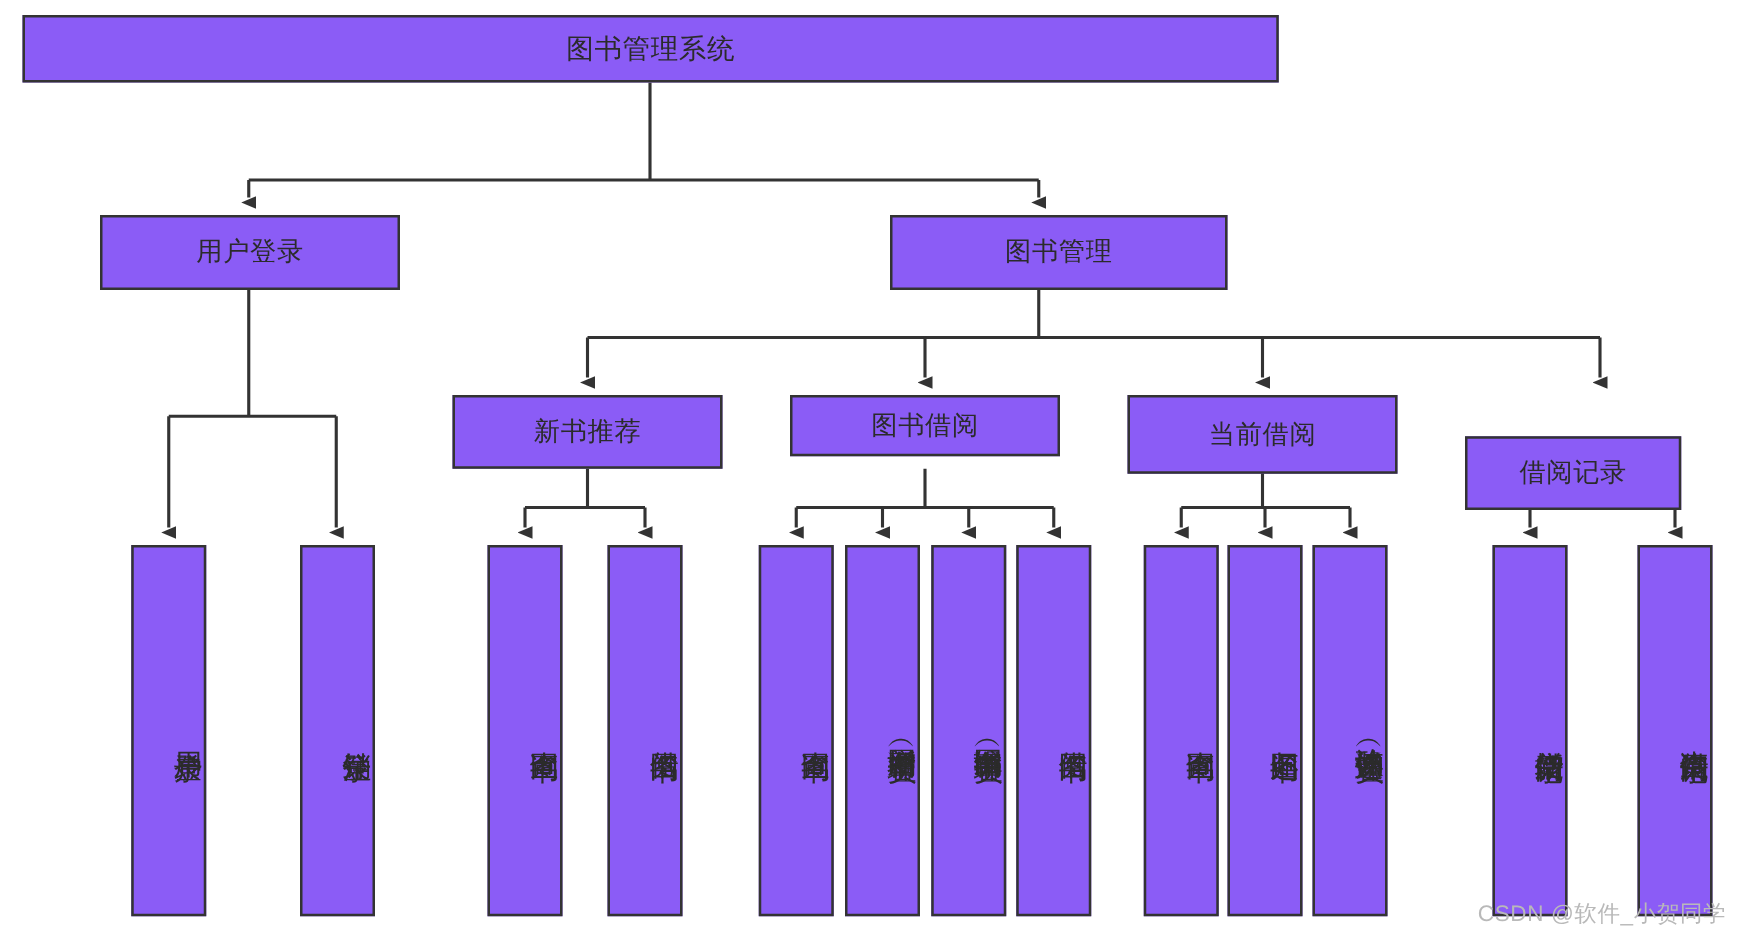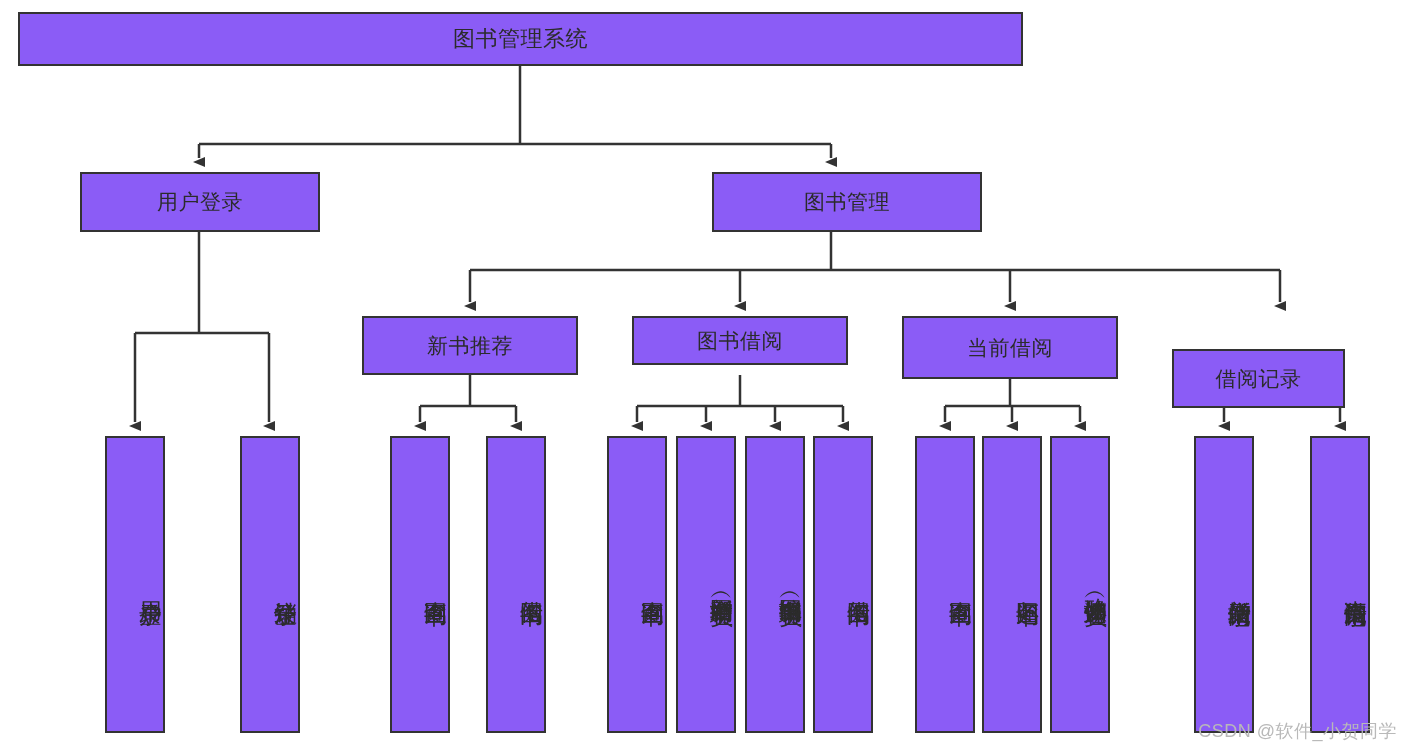--- a/index.html
+++ b/index.html
@@ -55,21 +55,21 @@
     padding: 6px 0;
     align-items: flex-start;
     justify-content: center;
     white-space: nowrap;
   }
   .node-v.top-align {
     align-items: flex-start;
   }
   .watermark {
     position: absolute;
-    right: 8px;
+    right: 24px;
     bottom: 4px;
     font-size: 18px;
     color: #b9b9b9;
     letter-spacing: 0.5px;
     white-space: nowrap;
     margin-left: 23px;
   }
 </style>
 </head>
 <body>

